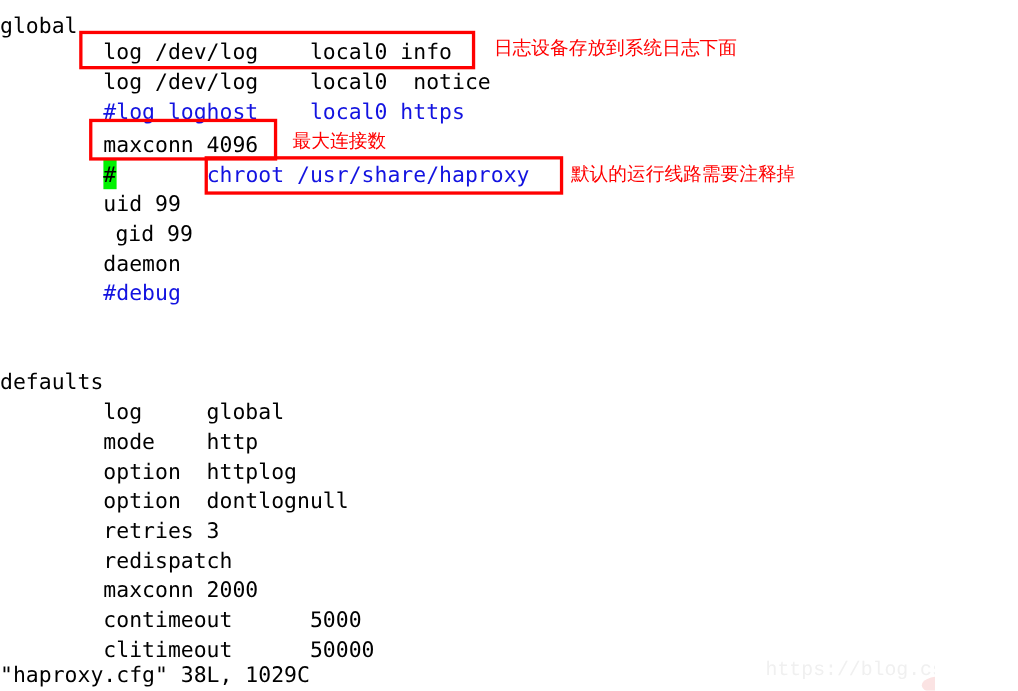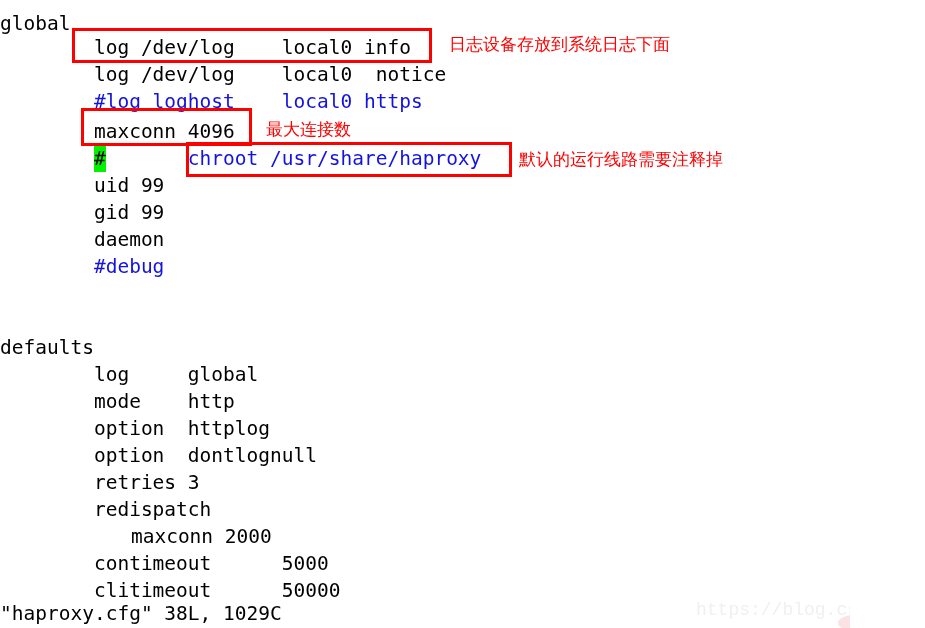--- a/index.html
+++ b/index.html
@@ -104,32 +104,32 @@
 
 <div id="screen">
 
   <div id="editor">
       <div class="line" style="left: 0px; top: 10px;">global</div>
       <div class="line" style="left: 0px; top: 34px;">        log /dev/log    local0 info</div>
       <div class="line" style="left: 0px; top: 61px;">        log /dev/log    local0  notice</div>
       <div class="line c-blue" style="left: 0px; top: 88px;">        #log loghost    local0 https</div>
       <div class="line" style="left: 0px; top: 118px;">        maxconn 4096</div>
       <div class="line" style="left: 0px; top: 172px;">        uid 99</div>
-      <div class="line" style="left: 0px; top: 199px;">        gid 99</div>
+      <div class="line" style="left: 11px; top: 199px;">        gid 99</div>
       <div class="line" style="left: 0px; top: 226px;">        daemon</div>
       <div class="line c-blue" style="left: 0px; top: 253px;">        #debug</div>
       <div class="line" style="left: 0px; top: 307px;"></div>
       <div class="line" style="left: 0px; top: 361px;">        log     global</div>
       <div class="line" style="left: 0px; top: 334px;">defaults</div>
       <div class="line" style="left: 0px; top: 388px;">        mode    http</div>
       <div class="line" style="left: 0px; top: 415px;">        option  httplog</div>
       <div class="line" style="left: 0px; top: 442px;">        option  dontlognull</div>
       <div class="line" style="left: 0px; top: 469px;">        retries 3</div>
       <div class="line" style="left: 0px; top: 496px;">        redispatch</div>
-      <div class="line" style="left: 0px; top: 523px; padding-left: 37px;">        maxconn 2000</div>
+      <div class="line" style="left: 0px; top: 523px;">        maxconn 2000</div>
       <div class="line" style="left: 0px; top: 550px;">        contimeout      5000</div>
       <div class="line" style="left: 0px; top: 577px;">        clitimeout      50000</div>
       <div class="line" style="left: 0px; top: 145px;"><span>        </span><span class="cursor">#</span><span style="color: rgb(19, 19, 224);">       chroot /usr/share/haproxy</span></div>
       <div class="statusline" style="left: 0px; top: 600px;">"haproxy.cfg" 38L, 1029C</div>
       <div class="ruler" style="left: 872px; top: 600px;">8,8</div>
     </div>
 
   <div id="annotations">
       <div class="hl-box" style="left: 72px; top: 28px; width: 360px; height: 35px; border-color: rgb(255, 0, 0);"></div>
       <div class="hl-box" style="left: 81px; top: 108px; width: 171px; height: 38px; border-color: rgb(255, 0, 0);"></div>

